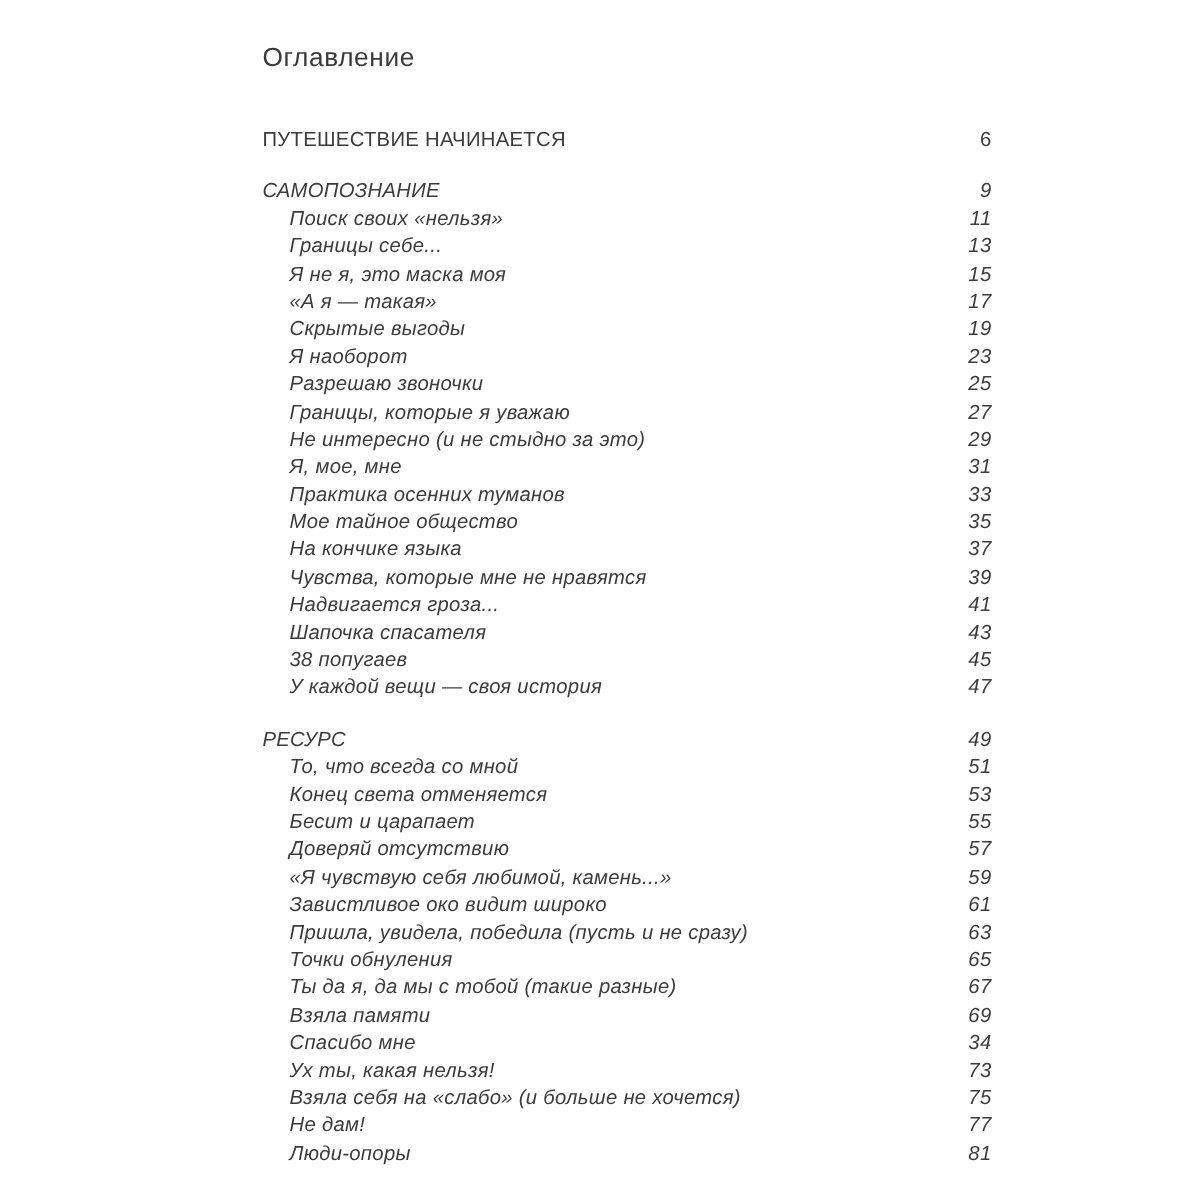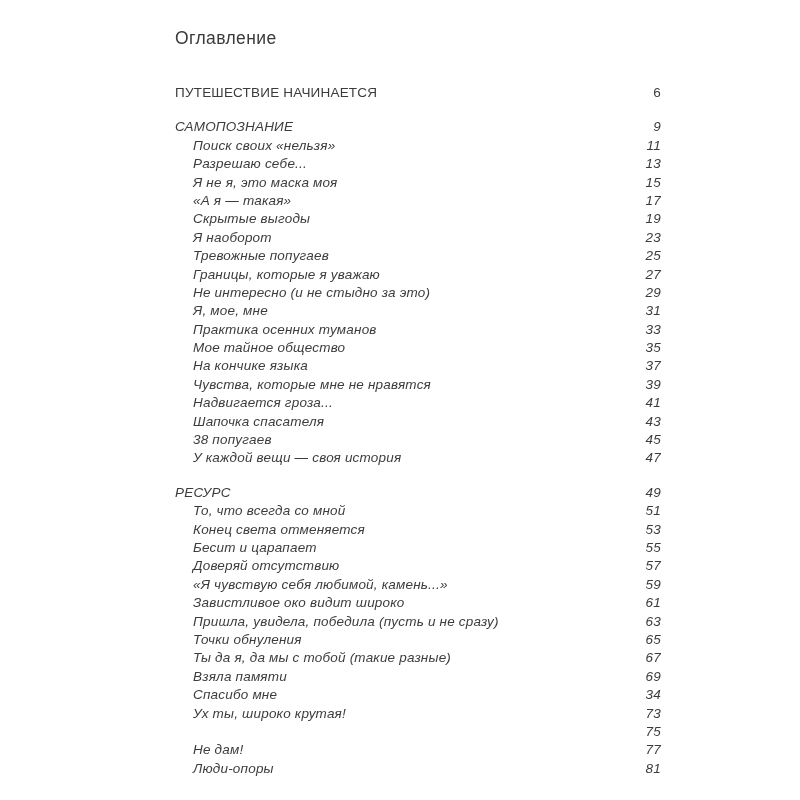--- a/index.html
+++ b/index.html
@@ -91,21 +91,21 @@
       <span class="pagenum">9</span>
     </div>
 
   <div class="row item-row">
     <span class="label">Поиск своих «нельзя»</span>
     <span class="leader"></span>
     <span class="pagenum">11</span>
   </div>
 
   <div class="row item-row">
-    <span class="label">Разрешаю себе...</span>
+    <span class="label">Границы себе...</span>
     <span class="leader"></span>
     <span class="pagenum">13</span>
   </div>
 
   <div class="row item-row">
     <span class="label">Я не я, это маска моя</span>
     <span class="leader"></span>
     <span class="pagenum">15</span>
   </div>
 
@@ -121,21 +121,21 @@
     <span class="pagenum">19</span>
   </div>
 
   <div class="row item-row">
     <span class="label">Я наоборот</span>
     <span class="leader"></span>
     <span class="pagenum">23</span>
   </div>
 
   <div class="row item-row">
-    <span class="label">Тревожные попугаев</span>
+    <span class="label">Разрешаю звоночки</span>
     <span class="leader"></span>
     <span class="pagenum">25</span>
   </div>
 
   <div class="row item-row">
     <span class="label">Границы, которые я уважаю</span>
     <span class="leader"></span>
     <span class="pagenum">27</span>
   </div>
 
@@ -267,26 +267,27 @@
     <span class="pagenum">69</span>
   </div>
 
   <div class="row item-row">
     <span class="label">Спасибо мне</span>
     <span class="leader"></span>
     <span class="pagenum">34</span>
   </div>
 
   <div class="row item-row">
-    <span class="label">Ух ты, широко крутая!</span>
+    <span class="label">Ух ты, какая нельзя!</span>
     <span class="leader"></span>
     <span class="pagenum">73</span>
   </div>
 
   <div class="row item-row">
+    <span class="label">Взяла себя на «слабо» (и больше не хочется)</span>
     <span class="leader"></span>
     <span class="pagenum">75</span>
   </div>
 
   <div class="row item-row">
     <span class="label">Не дам!</span>
     <span class="leader"></span>
     <span class="pagenum">77</span>
   </div>
 

